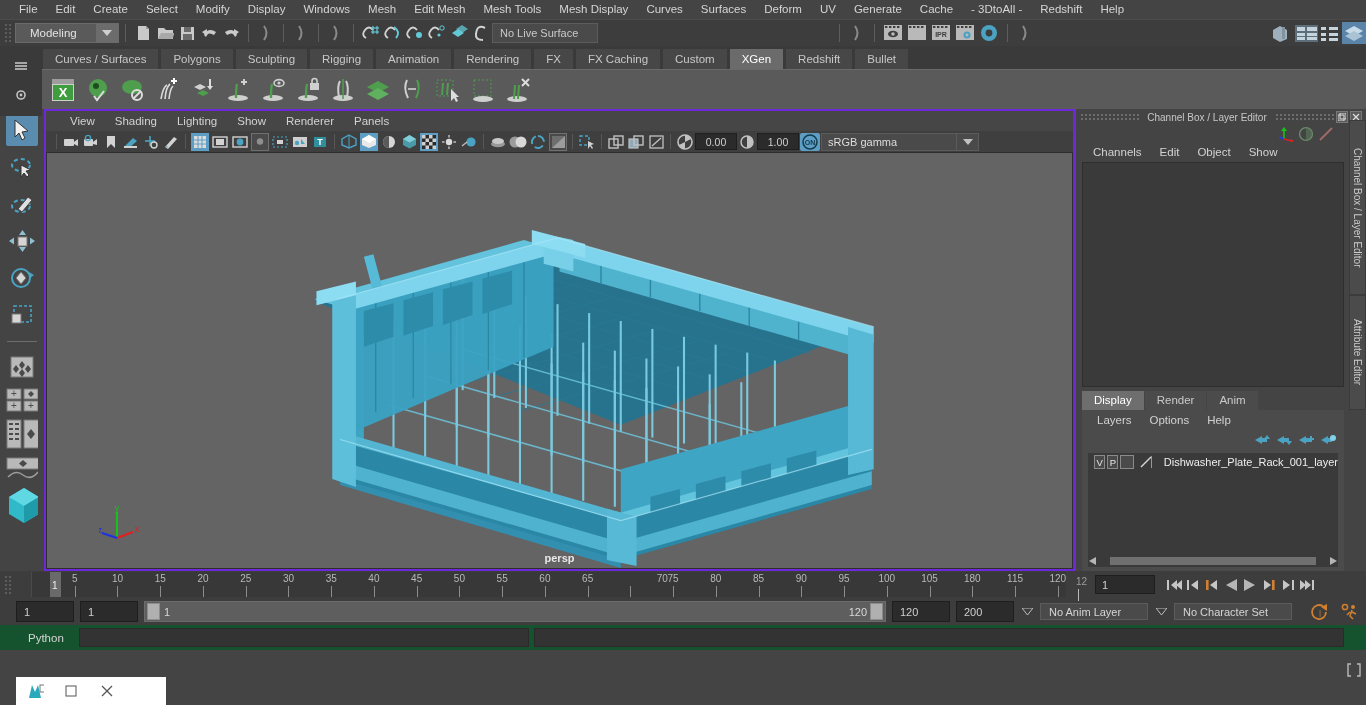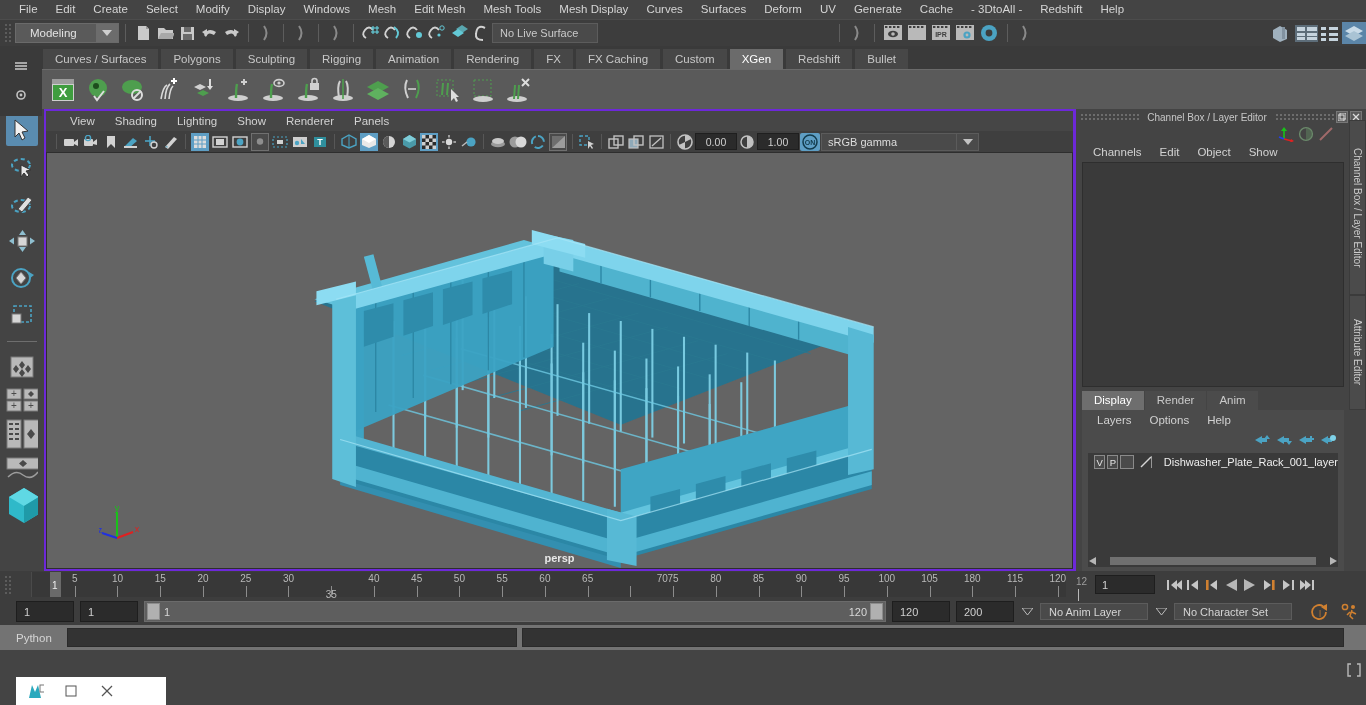--- a/index.html
+++ b/index.html
@@ -93,21 +93,21 @@
 
   .rangewrap{ height:27px; background:#3d3d3d; display:flex; align-items:center; padding-left:16px; gap:6px;}
   .rfield{ height:21px;width:58px;background:#2b2b2b;border:1px solid #1e1e1e;color:#cfcfcf;font-size:11px;display:flex;align-items:center;padding-left:7px;}
   .rangebar{ flex:1; height:21px; background:#5e5e5e; border:1px solid #6b6b6b; display:flex; align-items:center; justify-content:space-between; padding:0 2px;}
   .rhandle{ width:13px;height:17px;background:#b0b0b0;border:1px solid #8c8c8c;}
   .rangebar .lv{ font-size:11px;color:#d8d8d8;margin-right:auto;padding-left:3px;}
   .rangebar .rv{ font-size:11px;color:#d8d8d8;padding-right:3px;}
   .dropfield{ height:17px; background:#4a4a4a; border:1px solid #5c5c5c; display:flex; align-items:center; padding:0 8px; font-size:11px; color:#d5d5d5;}
   .dcaret{ width:14px;display:flex;align-items:center;justify-content:center;color:#bdbdbd;font-size:9px;}
 
-  .cmdwrap{ height:25px; background:#737373; display:flex; align-items:center; padding-left:16px; gap:5px;}
+  .cmdwrap{ height:25px; background:#14532d; display:flex; align-items:center; padding-left:28px; gap:5px;}
   .cmdlabel{ width:46px; font-size:11.5px; color:#d5d5d5;}
   .cmdinput{ flex:0 0 450px; height:19px; background:#333; border:1px solid #2a2a2a;}
   .cmdinput2{ flex:1; height:19px; background:#333; border:1px solid #2a2a2a; margin-right:22px;}
 
   .taskbar{ position:absolute; left:16px; bottom:0; width:150px; height:28px; background:#fff; display:flex; align-items:center; gap:18px; padding-left:10px;}
   .tb-ic{ width:18px;height:18px;display:flex;align-items:center;justify-content:center;}
   svg{ display:block; }
 </style>
 </head>
 <body>
@@ -1167,21 +1167,21 @@
       <div class="ticklbl" style="left: 85.4839px;">10</div>
       <div class="tick" style="left: 128.226px;"></div>
       <div class="ticklbl" style="left: 128.226px;">15</div>
       <div class="tick" style="left: 170.968px;"></div>
       <div class="ticklbl" style="left: 170.968px;">20</div>
       <div class="tick" style="left: 213.71px;"></div>
       <div class="ticklbl" style="left: 213.71px;">25</div>
       <div class="tick" style="left: 256.452px;"></div>
       <div class="ticklbl" style="left: 256.452px;">30</div>
       <div class="tick" style="left: 299.194px;"></div>
-      <div class="ticklbl" style="left: 299.194px; margin-top: 16px;">35</div>
+      <div class="ticklbl" style="left: 299.194px;">35</div>
       <div class="tick" style="left: 341.935px;"></div>
       <div class="ticklbl" style="left: 341.935px;">40</div>
       <div class="tick" style="left: 384.677px;"></div>
       <div class="ticklbl" style="left: 384.677px;">45</div>
       <div class="tick" style="left: 427.419px;"></div>
       <div class="ticklbl" style="left: 427.419px;">50</div>
       <div class="tick" style="left: 470.161px;"></div>
       <div class="ticklbl" style="left: 470.161px;">55</div>
       <div class="tick" style="left: 512.903px;"></div>
       <div class="ticklbl" style="left: 512.903px;">60</div>

